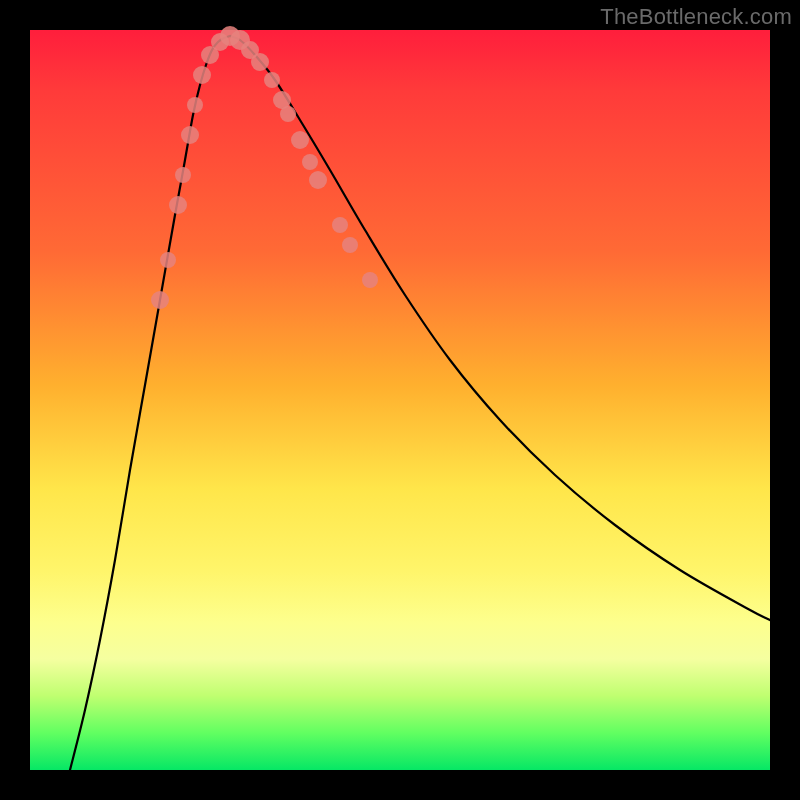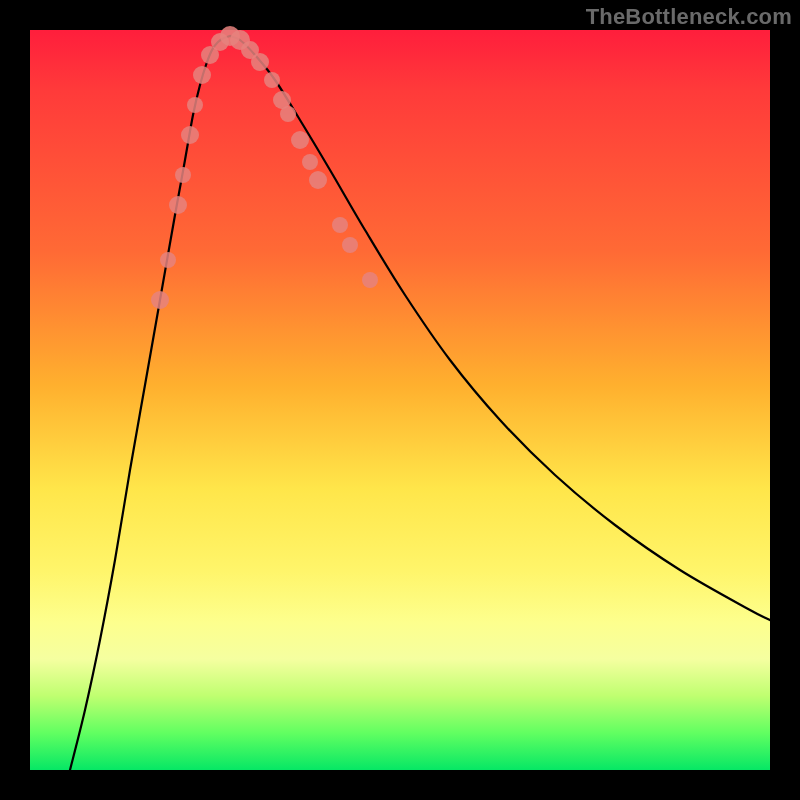--- a/index.html
+++ b/index.html
@@ -9,21 +9,20 @@
     height: 800px;
     overflow: hidden;
     background: #000;
     font-family: Arial, Helvetica, sans-serif;
   }
   .frame {
     position: relative;
     width: 800px;
     height: 800px;
     background: #000;
-    font-weight: bold;
   }
   .plot {
     position: absolute;
     left: 30px;
     top: 30px;
     width: 740px;
     height: 740px;
     
     background: linear-gradient(
       to bottom,

